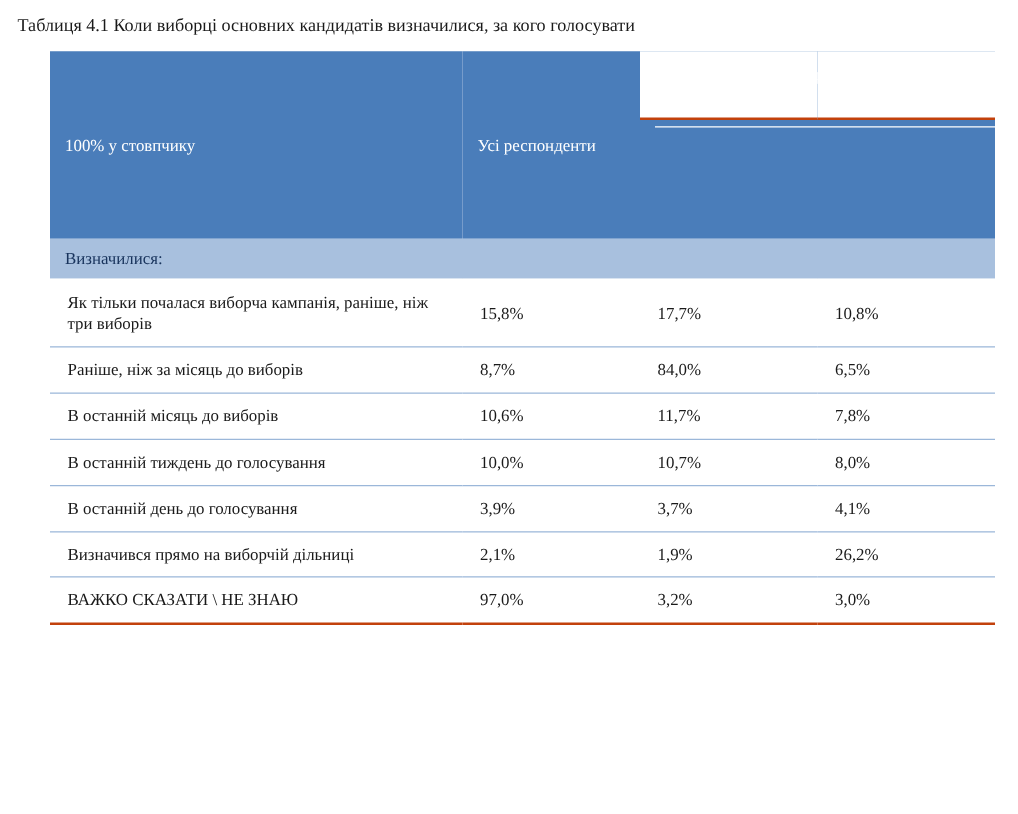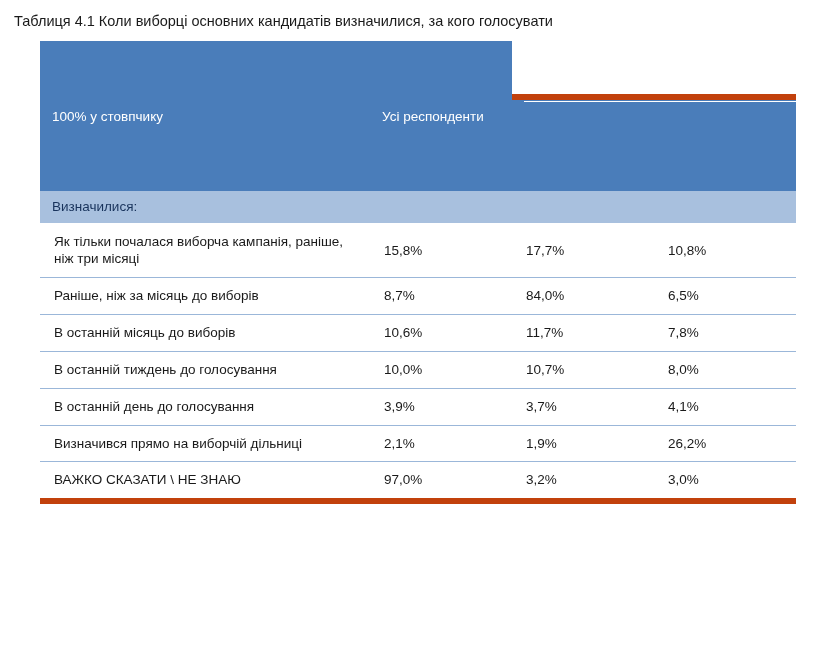--- a/index.html
+++ b/index.html
@@ -13,20 +13,21 @@
     font-family: "Liberation Sans", sans-serif;
     color: #1a1a1a;
     overflow: hidden;
   }
   .page {
     position: relative;
     width: 814px;
     height: 496px;
     box-sizing: border-box;
     padding: 12px 0 0 0;
+    font-family: Liberation Serif, serif;
   }
   .caption {
     font-size: 14.5px;
     color: #1a1a1a;
     padding: 0 14px 10px 14px;
     line-height: 1.3;
   }
   table.data-table {
     border-collapse: collapse;
     width: 756px;
@@ -101,21 +102,21 @@
     padding: 7px 12px;
     margin-left: 32px;
   }
   tbody td.label {
     padding-left: 14px;
   }
   tbody td.value {
     padding-left: 14px;
   }
   tbody tr:last-child td {
-    border-bottom: 6px solid #c2410c;
+    border-bottom: 2px solid #c2410c;
   }
 </style>
 </head>
 <body>
 
 <div class="page">
 
   <div class="caption">Таблиця 4.1 Коли виборці основних кандидатів визначилися, за кого голосувати</div>
 
   <table class="data-table">
@@ -152,21 +153,21 @@
           </div>
         </th>
       </tr>
     </thead>
     <tbody>
       <tr class="section-row">
         <td colspan="4">Визначилися:</td>
       </tr>
 
       <tr>
-        <td class="label">Як тільки почалася виборча кампанія, раніше, ніж три місяці</td>
+        <td class="label">Як тільки почалася виборча кампанія, раніше, ніж три виборів</td>
         <td class="value">15,8%</td>
         <td class="value">17,7%</td>
         <td class="value">10,8%</td>
       </tr>
       <tr>
         <td class="label">Раніше, ніж за місяць до виборів</td>
         <td class="value">8,7%</td>
         <td class="value">84,0%</td>
         <td class="value">6,5%</td>
       </tr>

